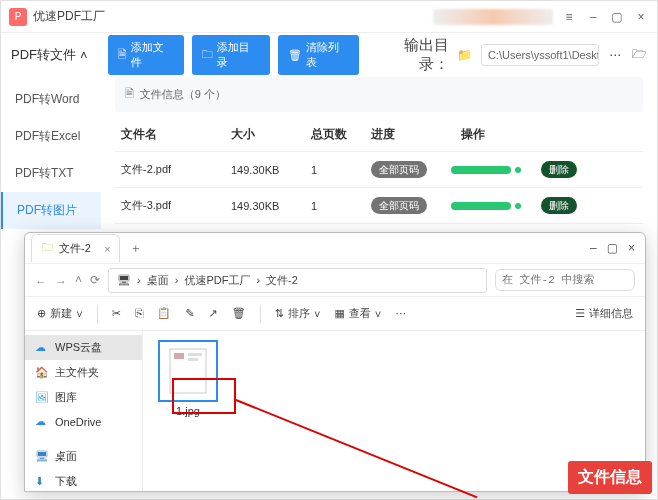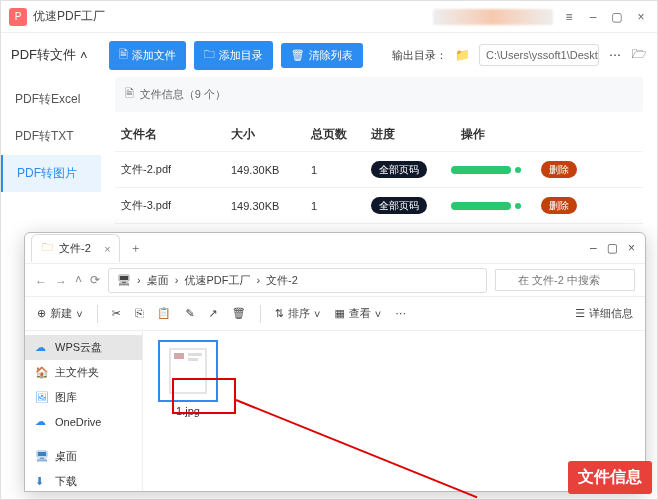--- a/index.html
+++ b/index.html
@@ -11,57 +11,57 @@
 .logo { width: 18px; height: 18px; background: #ff6b6b; border-radius: 3px; color: #fff; font-size: 10px; display: flex; align-items: center; justify-content: center; margin-right: 6px; }
 .app-title { font-size: 12px; color: #444; flex: 0 0 auto; }
 .titlebar-right { margin-left: auto; display: flex; gap: 8px; align-items: center; }
 .blur-region { width: 120px; height: 16px; background: linear-gradient(90deg,#eee,#f7c9b0,#eee); filter: blur(1px); border-radius: 2px; }
 .win-btn { width: 16px; height: 16px; color: #666; display: flex; align-items: center; justify-content: center; }
 
 .toolbar { height: 44px; display: flex; align-items: center; padding: 0 10px; gap: 8px; }
 .side-head { width: 90px; font-size: 13px; color: #333; display: flex; align-items: center; gap: 4px; }
 .blue-btn { background: #2d8cf0; color: #fff; border-radius: 3px; padding: 5px 10px; font-size: 11px; display: flex; align-items: center; gap: 4px; }
 .red-btn { background: #ff5a3c; color: #fff; border-radius: 3px; padding: 6px 14px; font-size: 12px; }
-.out-label { font-size: 11px; color: #444; }
+.out-label { font-size: 15px; color: #444; text-align: right; }
 .out-path { border: 1px solid #ddd; border-radius: 3px; padding: 4px 6px; font-size: 11px; width: 120px; color: #666; white-space: nowrap; overflow: hidden; }
 .ic { width: 16px; height: 16px; display: flex; align-items: center; justify-content: center; }
 
 .body-row { display: flex; }
 .sidebar { width: 100px; padding: 4px 0; }
 .side-item { padding: 10px 14px; font-size: 12px; color: #555; }
 .side-item.active { background: #eaf4ff; color: #2d8cf0; border-left: 2px solid #2d8cf0; }
 
 .main { flex: 1; padding: 0 14px; }
 .info-bar { background: #f7f8fa; padding: 8px 10px; font-size: 11px; color: #666; display: flex; align-items: center; gap: 6px; border-radius: 3px; margin-bottom: 6px; }
 .tbl { width: 100%; }
 .tbl-head { display: flex; padding: 8px 6px; font-size: 12px; font-weight: bold; color: #333; }
 .tbl-row { display: flex; padding: 10px 6px; border-top: 1px solid #f0f0f0; align-items: center; font-size: 11px; }
 .c-name { width: 110px; }
 .c-size { width: 80px; }
 .c-pages { width: 60px; }
 .c-select { width: 80px; }
 .c-prog { width: 90px; display: flex; align-items: center; gap: 4px; }
 .c-op { width: 50px; }
 .pill { border-radius: 10px; padding: 3px 8px; font-size: 10px; color: #fff; }
-.pill-orange { background: #0f172a; }
-.pill-red { background: #c2410c; }
+.pill-orange { background: #737373; }
+.pill-red { background: #14532d; }
 .prog-bar { width: 60px; height: 8px; border-radius: 4px; background: #29c76f; }
 .prog-dot { width: 6px; height: 6px; border-radius: 50%; background: #29c76f; }
 
 
 .explorer { position: absolute; left: 24px; top: 232px; width: 622px; height: 260px; background: #fff; border: 1px solid #bbb; border-radius: 6px 6px 0 0; box-shadow: 0 4px 20px rgba(0,0,0,.2); display: flex; flex-direction: column; }
 .ex-title { height: 30px; display: flex; align-items: center; }
 .ex-tab { background: #fff; border: 1px solid #ddd; border-bottom: none; border-radius: 6px 6px 0 0; padding: 4px 28px 4px 10px; margin-left: 6px; display: flex; align-items: center; gap: 6px; font-size: 11px; position: relative; }
 .ex-tab .x { position: absolute; right: 8px; color: #888; }
 .ex-plus { margin-left: 10px; color: #666; }
 .ex-winbtns { margin-left: auto; display: flex; gap: 10px; padding-right: 10px; color: #555; }
 .ex-addr { height: 34px; display: flex; align-items: center; gap: 8px; padding: 0 10px; border-top: 1px solid #eee; border-bottom: 1px solid #eee; }
 .nav-arrow { color: #888; }
 .crumbs { flex: 1; border: 1px solid #ddd; border-radius: 3px; padding: 4px 8px; display: flex; gap: 6px; align-items: center; font-size: 11px; color: #444; }
-.search { width: 140px; border: 1px solid #ddd; border-radius: 1px; padding: 4px 22px; font-size: 11px; color: #888; }
+.search { width: 140px; border: 1px solid #ddd; border-radius: 6px; padding: 4px 6px; font-size: 11px; color: #888; font-family: Liberation Mono, monospace; }
 .ex-tools { height: 34px; display: flex; align-items: center; gap: 14px; padding: 0 12px; border-bottom: 1px solid #eee; font-size: 11px; color: #444; }
 .tool { display: flex; align-items: center; gap: 4px; }
 .divider { width: 1px; height: 18px; background: #ddd; }
 .ex-body { flex: 1; display: flex; overflow: hidden; }
 .ex-side { width: 118px; border-right: 1px solid #eee; padding: 4px 0; font-size: 11px; }
 .ex-side-item { padding: 5px 10px; display: flex; align-items: center; gap: 6px; }
 .ex-side-item.sel { background: #e6e6e6; }
 .se-ic { width: 14px; height: 14px; }
 .thumb { margin: 10px 0 0 16px; width: 58px; }
 .thumb-box { width: 58px; height: 60px; border: 1px solid #ccc; background: #fff; display: flex; align-items: center; justify-content: center; margin-bottom: 4px; }
@@ -110,20 +110,21 @@
     <div style="flex:1"></div>
     <span class="out-label">输出目录：</span>
     <div class="ic">📁</div>
     <div class="out-path">C:\Users\yssoft1\Deskt</div>
     <div class="ic">⋯</div>
     <div class="ic">🗁</div>
   </div>
 
   <div class="body-row">
     <div class="sidebar">
+      <div class="side-item">PDF转Word</div>
       <div class="side-item">PDF转Excel</div>
       <div class="side-item">PDF转TXT</div>
       <div class="side-item active">PDF转图片</div>
     </div>
 
     <div class="main">
       <div class="info-bar">
         <span>🗎</span>
         <span>文件信息（9 个）</span>
       </div>

